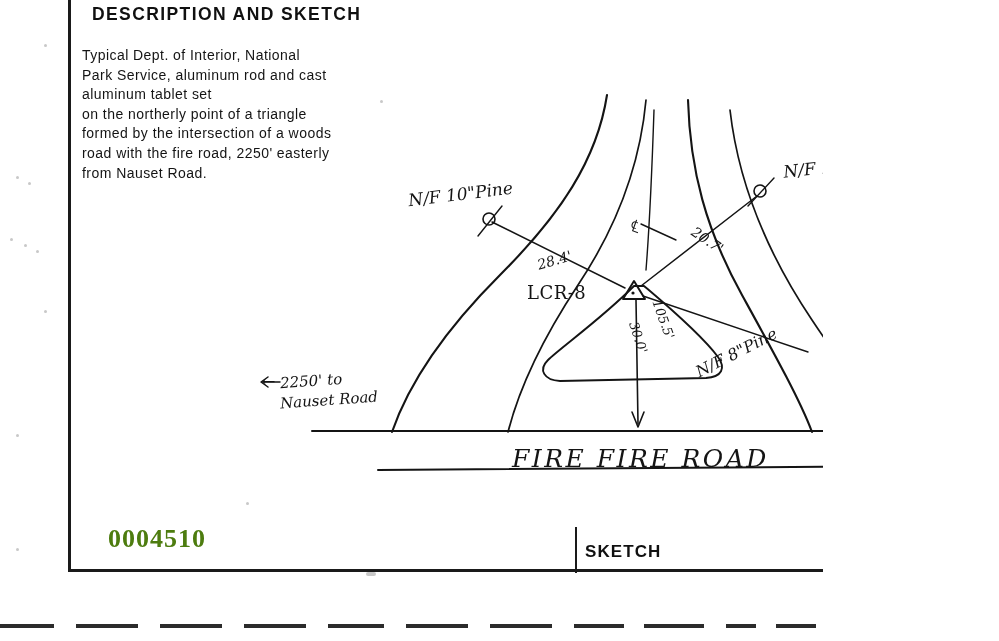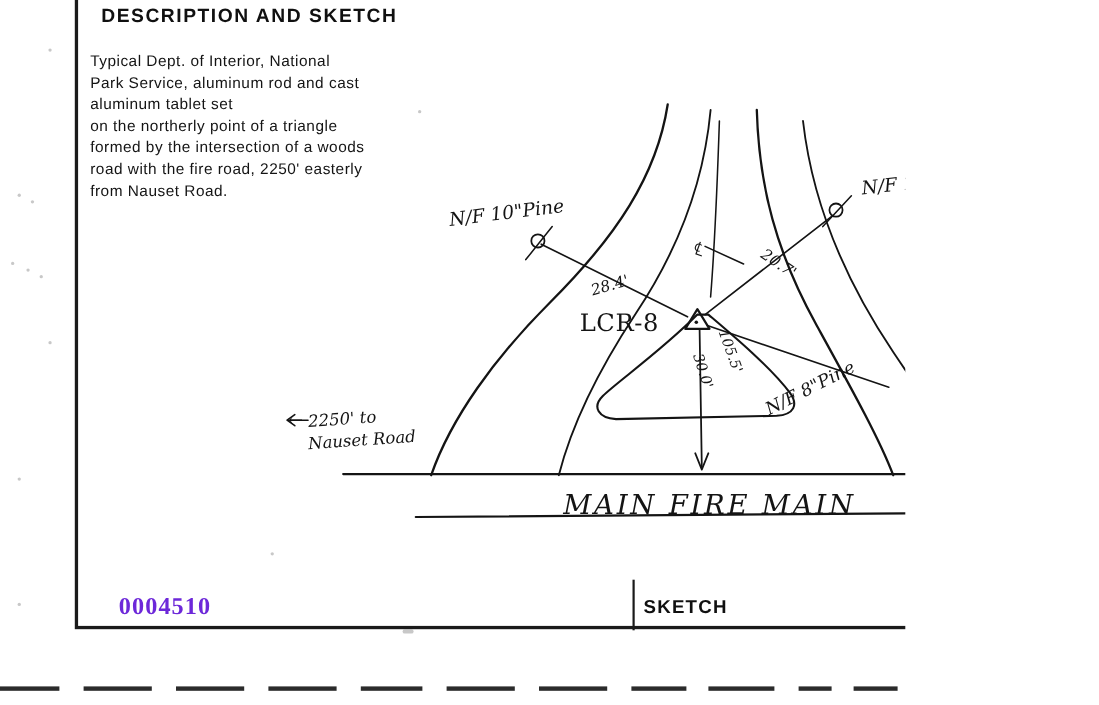--- a/index.html
+++ b/index.html
@@ -55,26 +55,26 @@
     font-size: 14px;
     line-height: 19.6px;
     letter-spacing: .45px;
     color: #141414;
     white-space: pre-line;
   }
 
   .serial-number {
     position: absolute;
     left: 108px;
-    top: 538px;
-    font-size: 22px;
+    top: 524px;
+    font-size: 26px;
     font-weight: 700;
     letter-spacing: 1px;
     font-family: "Liberation Serif", serif;
-    color: #6d28d9;
+    color: #4d7c0f;
   }
 
   .sketch-label {
     position: absolute;
     left: 585px;
     top: 542px;
     font-size: 17px;
     font-weight: 700;
     letter-spacing: 1.1px;
     color: #101010;
@@ -96,21 +96,21 @@
     color: #141414;
     white-space: nowrap;
   }
   .h-pine-left  { left: 408px; top: 184px; font-size: 17px; transform: rotate(-7deg); }
   .h-pine-right { left: 783px; top: 156px; font-size: 17px; transform: rotate(-6deg); }
   .h-pine-8     { left: 692px; top: 343px; font-size: 16px; transform: rotate(-27deg); }
   .h-284        { left: 537px; top: 252px; font-size: 14px; transform: rotate(-16deg); }
   .h-207        { left: 690px; top: 232px; font-size: 14px; transform: rotate(34deg); }
   .h-1055       { left: 643px; top: 312px; font-size: 13px; transform: rotate(70deg); }
   .h-300        { left: 622px; top: 330px; font-size: 13px; transform: rotate(72deg); }
-  .h-lcr        { left: 527px; top: 282px; font-size: 22px; font-style: normal;
+  .h-lcr        { left: 527px; top: 282px; font-size: 18px; font-style: normal;
                   font-family: "DejaVu Serif", serif; letter-spacing: .5px; }
   .h-2250-1     { left: 280px; top: 372px; font-size: 15px; transform: rotate(-4deg); }
   .h-2250-2     { left: 280px; top: 391px; font-size: 15px; transform: rotate(-4deg); }
   .h-arrow-2250 { left: 262px; top: 372px; font-size: 16px; font-style: normal; }
   .h-mainroad {
     left: 512px; top: 444px;
     font-size: 25px;
     letter-spacing: 2.5px;
     font-family: "DejaVu Serif", serif;
     font-style: italic;
@@ -215,21 +215,21 @@
   <div class="hand h-pine-right">N/F 10" Pine</div>
   <div class="hand h-pine-8">N/F 8"Pine</div>
   <div class="hand h-284">28.4'</div>
   <div class="hand h-207">20.7'</div>
   <div class="hand h-1055">105.5'</div>
   <div class="hand h-300">30.0'</div>
   <div class="hand h-lcr">LCR-8</div>
   <div class="hand h-arrow-2250">←</div>
   <div class="hand h-2250-1">2250' to</div>
   <div class="hand h-2250-2">Nauset Road</div>
-  <div class="hand h-mainroad">MAIN  FIRE  MAIN</div>
+  <div class="hand h-mainroad">FIRE  FIRE  ROAD</div>
   <div class="hand h-cl-right">℄</div>
   <div class="hand h-cl-mid">℄</div>
   <div class="hand h-north">N</div>
 
   <div class="serial-number">0004510</div>
   <div class="sketch-divider"></div>
   <div class="sketch-label">SKETCH</div>
 
   <div class="edge-strip" style="left:0px;width:54px;"></div>
   <div class="edge-strip" style="left:76px;width:62px;"></div>

